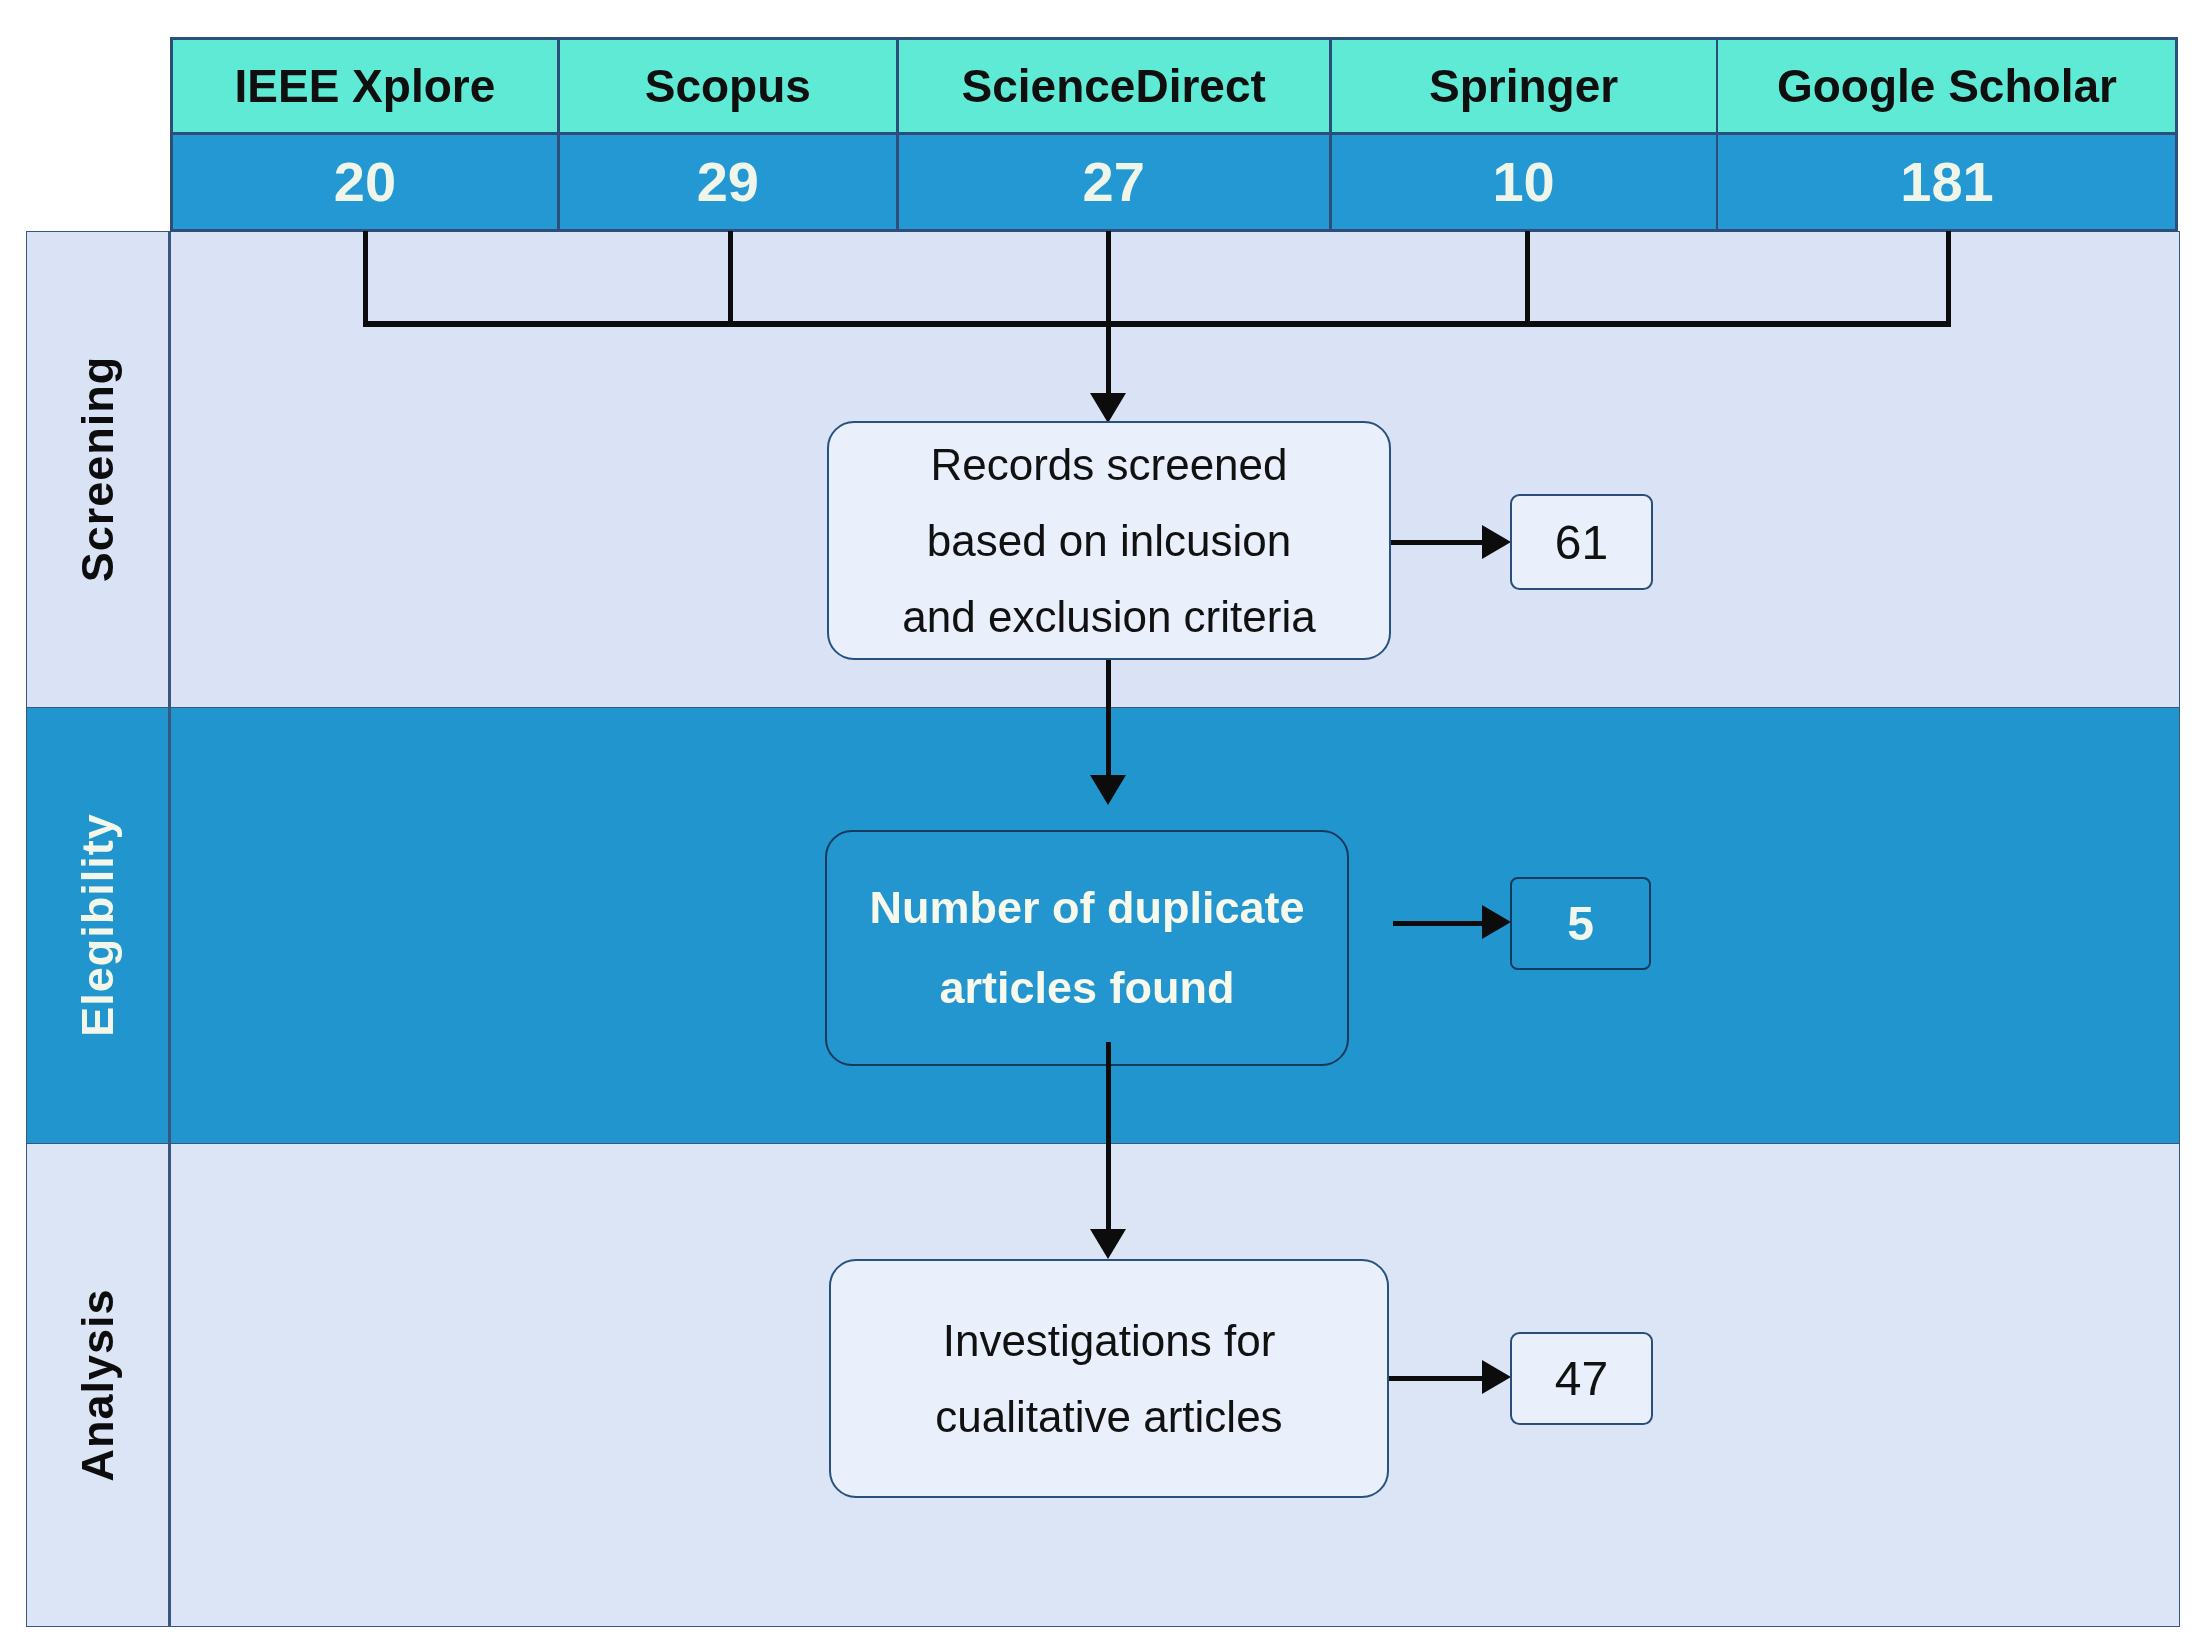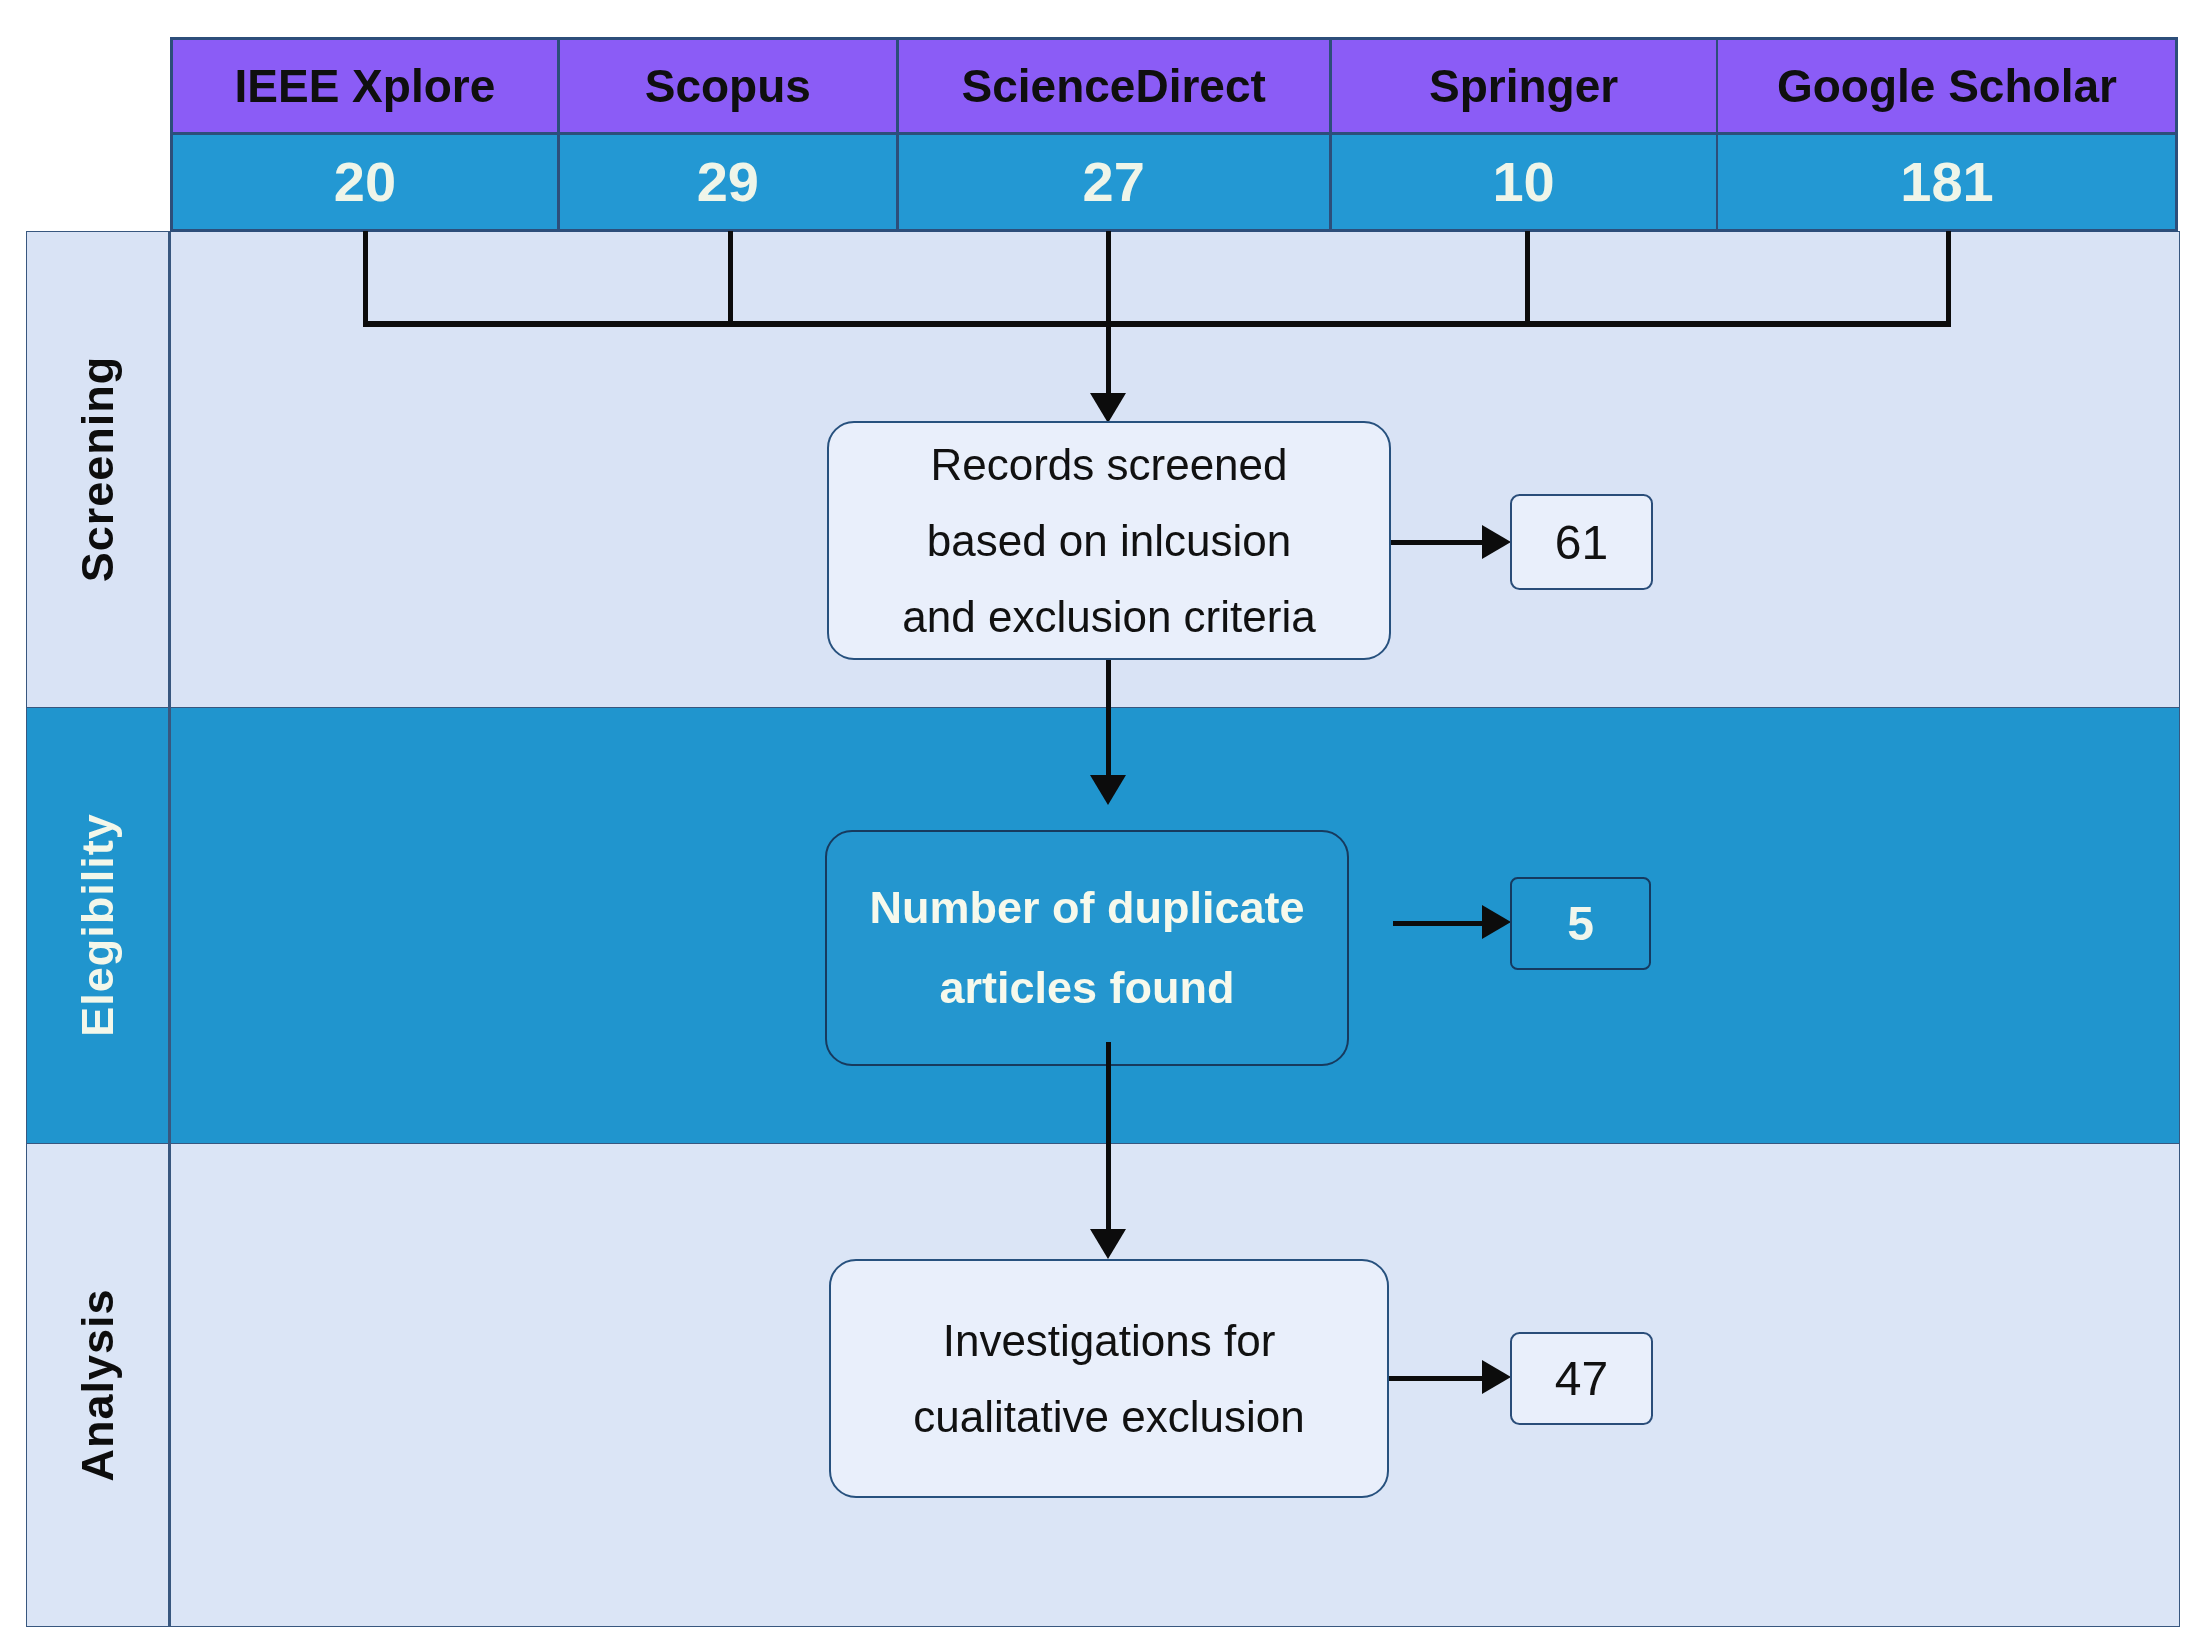--- a/index.html
+++ b/index.html
@@ -19,21 +19,21 @@
   }
   .side-dark{color:#0d0d0d;}
   .side-light{color:#f3f7ea;}
   
   .dbgrid{
     position:absolute;left:170px;top:37px;display:grid;
     grid-template-columns:384px 336px 430px 384px 457px;
     grid-template-rows:92px 94px;gap:2.9px;padding:2.9px;background:#2d4e7a;
   }
   .hcell{
-    background:#8b5cf6;display:flex;align-items:center;justify-content:center;
+    background:#5eead4;display:flex;align-items:center;justify-content:center;
     font-weight:bold;font-size:46px;color:#0f0f0f;
   }
   .ncell{
     background:#2398d3;display:flex;align-items:center;justify-content:center;
     font-weight:bold;font-size:56px;color:#eff5e9;
   }
   
   .vline{position:absolute;width:4.8px;background:#0c0c0c;}
   .hline{position:absolute;height:5.7px;background:#0c0c0c;}
   .hstem{position:absolute;height:4.8px;background:#0c0c0c;}
@@ -117,21 +117,21 @@
 
   <div class="hstem" style="left:1393px;top:921px;width:89px;"></div>
   <div class="ahead-right" style="left:1482px;top:905px;"></div>
   <div class="rbox rbox-blue" style="left:1510px;top:877px;width:141px;height:93px;">5</div>
 
   <div class="vline" style="left:1106px;top:1042px;height:188px;"></div>
   <div class="ahead-down" style="left:1090px;top:1229px;"></div>
 
   <div class="fbox fbox-light" style="left:829px;top:1259px;width:560px;height:239px;">
     <div>Investigations for</div>
-    <div>cualitative exclusion</div>
+    <div>cualitative articles</div>
   </div>
 
   <div class="hstem" style="left:1389px;top:1376px;width:93px;"></div>
   <div class="ahead-right" style="left:1482px;top:1360px;"></div>
   <div class="rbox rbox-light" style="left:1510px;top:1332px;width:143px;height:93px;">47</div>
 
 </div>
 
 
 </body></html>

